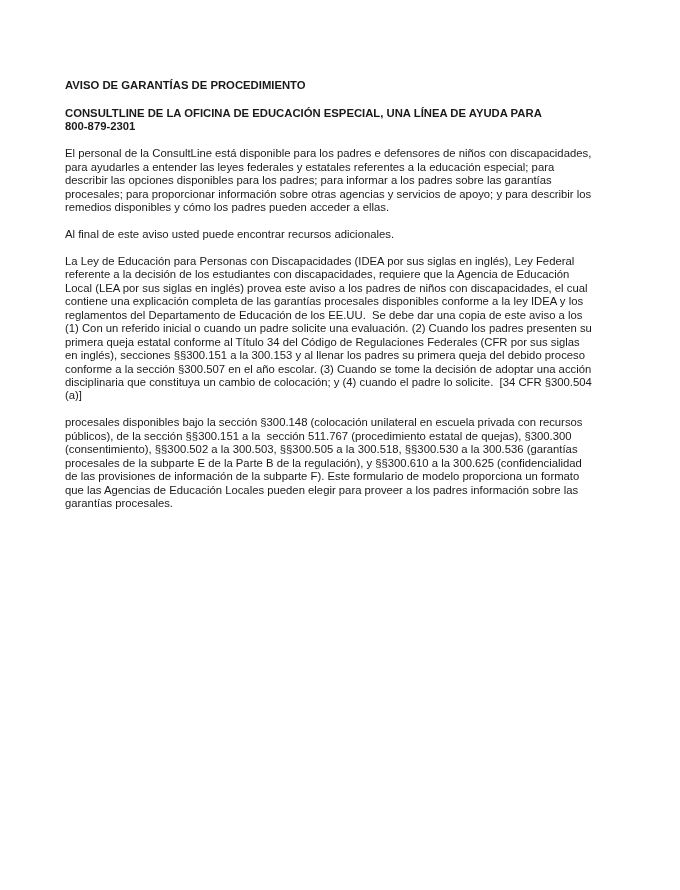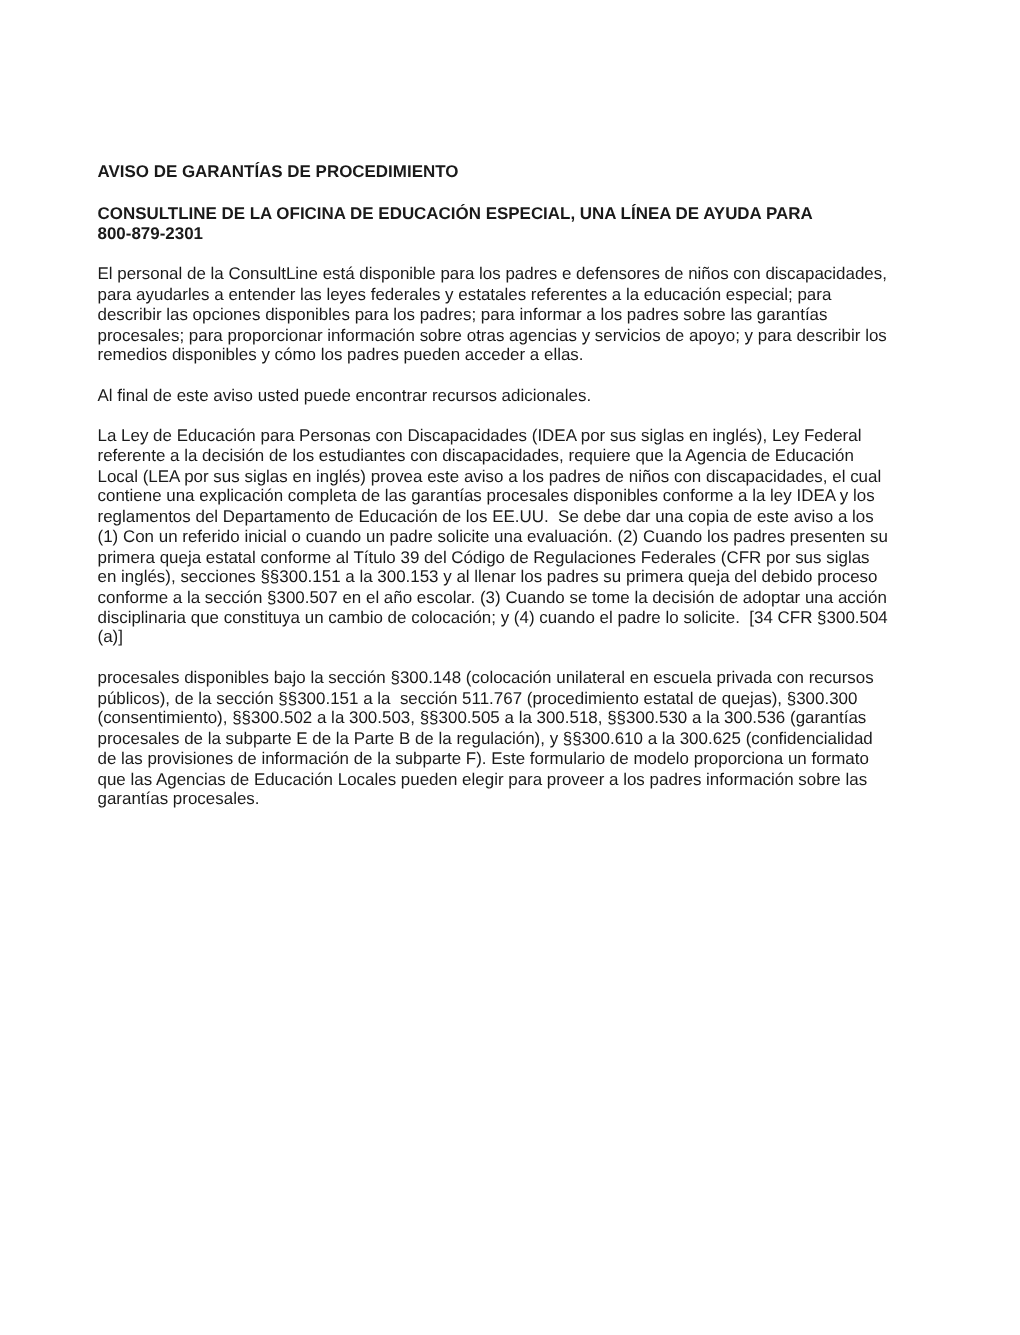--- a/index.html
+++ b/index.html
@@ -15,21 +15,20 @@
       font-family: "Liberation Sans", sans-serif;
       color: #1a1a1a;
     }
     .page {
       position: absolute;
       left: 65px;
       top: 79px;
       width: 580px;
       font-size: 11.3px;
       line-height: 13.45px;
-      margin-top: 30px;
     }
     .line {
       display: block;
       white-space: pre;
     }
     .bold {
       font-weight: bold;
     }
     .gap {
       display: block;
@@ -67,21 +66,21 @@
   </div>
   <span class="gap"></span>
 
   <div>
     <span class="line">La Ley de Educación para Personas con Discapacidades (IDEA por sus siglas en inglés), Ley Federal</span>
     <span class="line">referente a la decisión de los estudiantes con discapacidades, requiere que la Agencia de Educación</span>
     <span class="line">Local (LEA por sus siglas en inglés) provea este aviso a los padres de niños con discapacidades, el cual</span>
     <span class="line">contiene una explicación completa de las garantías procesales disponibles conforme a la ley IDEA y los</span>
     <span class="line">reglamentos del Departamento de Educación de los EE.UU.  Se debe dar una copia de este aviso a los</span>
     <span class="line">(1) Con un referido inicial o cuando un padre solicite una evaluación. (2) Cuando los padres presenten su</span>
-    <span class="line">primera queja estatal conforme al Título 39 del Código de Regulaciones Federales (CFR por sus siglas</span>
+    <span class="line">primera queja estatal conforme al Título 34 del Código de Regulaciones Federales (CFR por sus siglas</span>
     <span class="line">en inglés), secciones §§300.151 a la 300.153 y al llenar los padres su primera queja del debido proceso</span>
     <span class="line">conforme a la sección §300.507 en el año escolar. (3) Cuando se tome la decisión de adoptar una acción</span>
     <span class="line">disciplinaria que constituya un cambio de colocación; y (4) cuando el padre lo solicite.  [34 CFR §300.504</span>
     <span class="line">(a)]</span>
   </div>
   <span class="gap"></span>
 
   <div>
     <span class="line">procesales disponibles bajo la sección §300.148 (colocación unilateral en escuela privada con recursos</span>
     <span class="line">públicos), de la sección §§300.151 a la  sección 511.767 (procedimiento estatal de quejas), §300.300</span>

